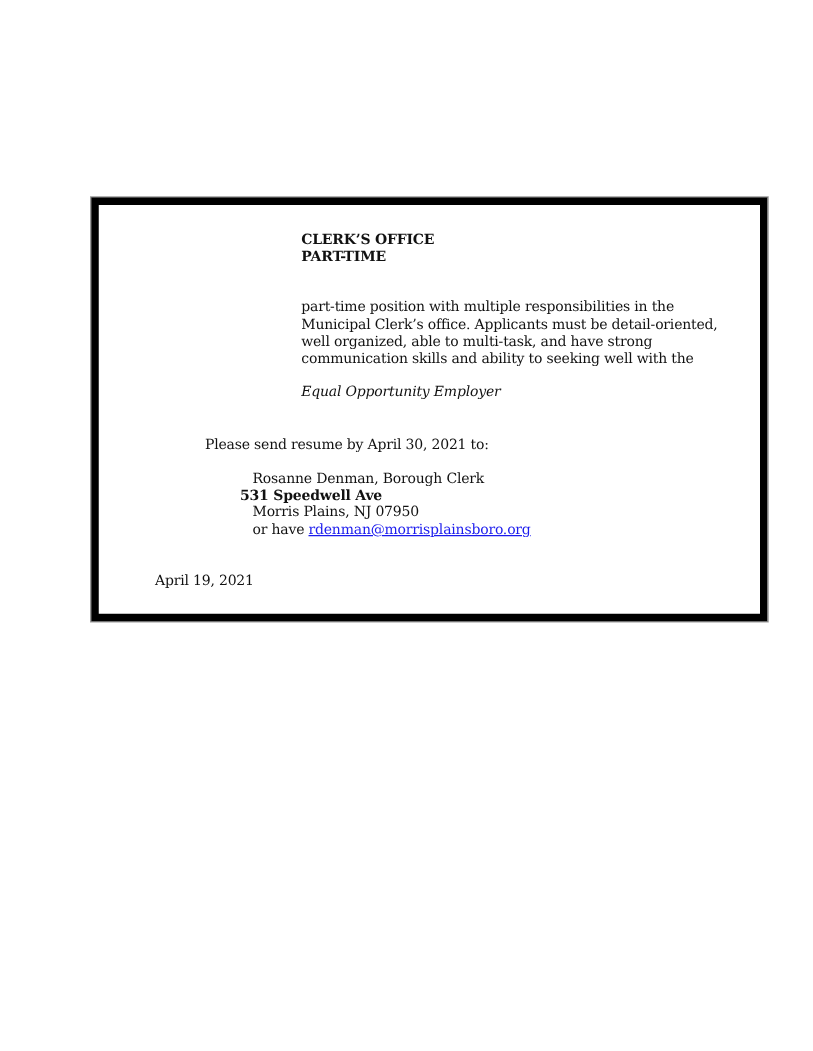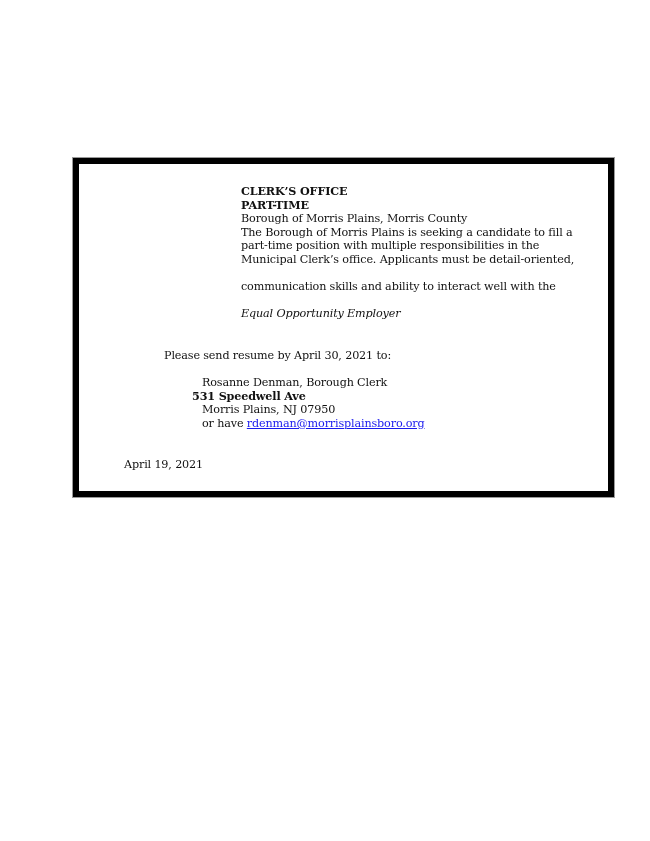--- a/index.html
+++ b/index.html
@@ -24,25 +24,24 @@
   a.email { color: #1a1aee; text-decoration: underline; }
 </style>
 </head>
 <body>
 
 <div class="page">
   <div class="box"></div>
 
   <div class="txt bold" style="left:241px; top:151px;">CLERK’S OFFICE</div>
   <div class="txt bold" style="left:241px; top:164.6px;">PART-TIME</div>
-  <div class="txt" style="left:241px; top:178.2px;">Borough of Morris Plains, Morris County</div>
-  <div class="txt" style="left:241px; top:191.8px;">The Borough of Morris Plains is seeking a candidate to fill a</div>
   <div class="txt" style="left:241px; top:219px;">Municipal Clerk’s office.  Applicants must be detail-oriented,</div>
   <div class="txt" style="left:241px; top:205.4px;">part-time position with multiple responsibilities in the</div>
-  <div class="txt" style="left:241px; top:246.2px;">communication skills and ability to interact well with the</div>
+  <div class="txt" style="left:241px; top:232.6px;">well organized, able to multi-task, and have strong</div>
+  <div class="txt" style="left:241px; top:246.2px;">communication skills and ability to seeking well with the</div>
   <div class="txt" style="left:241px; top:273.4px;font-style:italic;">Equal Opportunity Employer</div>
 
   <div class="txt" style="left:164px; top:315px;">Please send resume by April 30, 2021 to:</div>
 
   <div class="txt" style="left:202px; top:342px;">Rosanne Denman, Borough Clerk</div>
   <div class="txt" style="left:192px; top:355.6px;font-weight:bold;">531 Speedwell Ave</div>
   <div class="txt" style="left:202px; top:369.2px;">Morris Plains, NJ  07950</div>
   <div class="txt" style="left:202px; top:382.8px;"><span>or have </span><a class="email" href="#">rdenman@morrisplainsboro.org</a></div>
 
   <div class="txt" style="left:124px; top:424px;">April 19, 2021</div>

